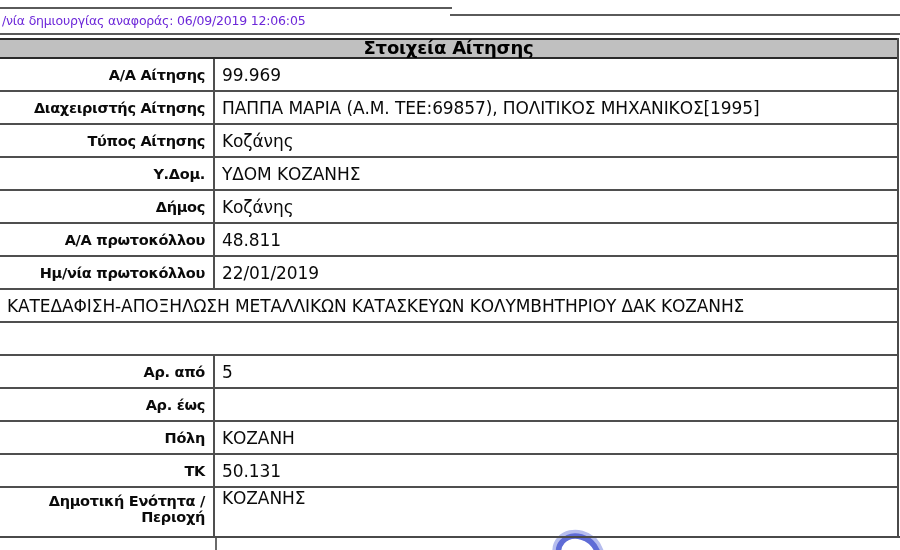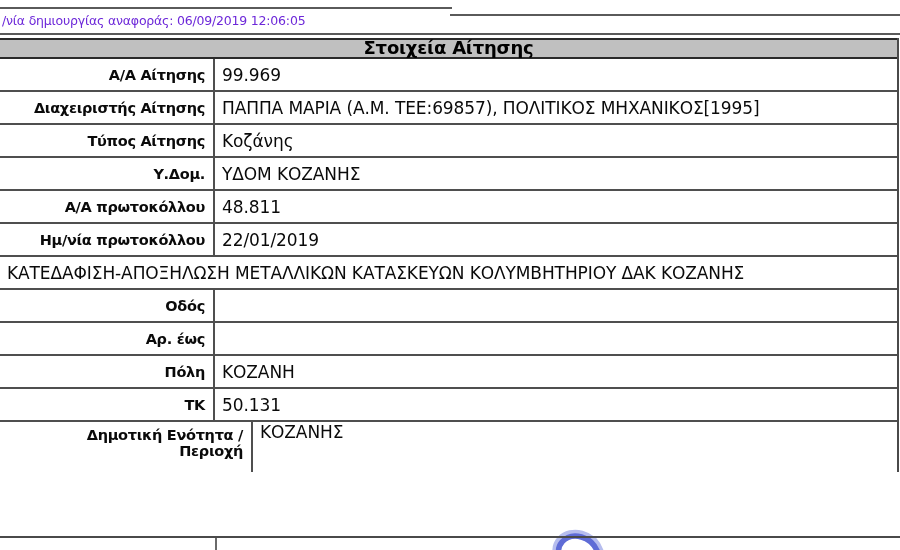--- a/index.html
+++ b/index.html
@@ -20,21 +20,21 @@
     position:absolute; top:38px; left:0; width:899px; box-sizing:border-box;
     border-right:2px solid #4a4a4a; background:transparent;
   }
   .section-header {
     height:21px; box-sizing:border-box; background:#c0c0c0;
     border-top:2px solid #2a2a2a; border-bottom:2px solid #2a2a2a;
     text-align:center; font-weight:bold; font-size:18px; line-height:16px;
     letter-spacing:-0.2px; color:#000;
   }
   .row { display:flex; height:33px; box-sizing:border-box; border-bottom:2px solid #4f4f4f; }
-  .row:last-child { height:50px; border-bottom:none;margin-left:38px; }
+  .row:last-child { height:50px; border-bottom:none; }
   .cell { box-sizing:border-box; }
   .label {
     width:215px; border-right:2px solid #4f4f4f;
     display:flex; flex-direction:column; justify-content:center; align-items:flex-end;
     text-align:right; font-weight:bold; font-size:14.5px; line-height:16px;
     padding-right:8px; letter-spacing:-0.3px;
   }
   .value {
     flex:1; display:flex; align-items:center;
     font-size:17px; padding-left:7px; letter-spacing:-0.1px; white-space:nowrap;
@@ -71,32 +71,39 @@
         </div>
         <div class="row">
           <div class="cell label">Τύπος Αίτησης</div>
           <div class="cell value">Κοζάνης</div>
         </div>
         <div class="row">
           <div class="cell label">Υ.Δομ.</div>
           <div class="cell value">ΥΔΟΜ ΚΟΖΑΝΗΣ</div>
         </div>
         <div class="row">
+          <div class="cell label">Δήμος</div>
+          <div class="cell value">Κοζάνης</div>
+        </div>
+        <div class="row">
           <div class="cell label">Α/Α πρωτοκόλλου</div>
           <div class="cell value">48.811</div>
         </div>
         <div class="row">
           <div class="cell label">Ημ/νία πρωτοκόλλου</div>
           <div class="cell value">22/01/2019</div>
         </div>
         <div class="row">
           <div class="cell value">ΚΑΤΕΔΑΦΙΣΗ-ΑΠΟΞΗΛΩΣΗ ΜΕΤΑΛΛΙΚΩΝ ΚΑΤΑΣΚΕΥΩΝ ΚΟΛΥΜΒΗΤΗΡΙΟΥ ΔΑΚ ΚΟΖΑΝΗΣ</div>
         </div>
         <div class="row">
-          <div class="cell label">Οδός</div>
+        </div>
+        <div class="row">
+          <div class="cell label">Αρ. από</div>
+          <div class="cell value">5</div>
         </div>
         <div class="row">
           <div class="cell label">Αρ. έως</div>
           <div class="cell value"></div>
         </div>
         <div class="row">
           <div class="cell label">Πόλη</div>
           <div class="cell value">ΚΟΖΑΝΗ</div>
         </div>
         <div class="row">

